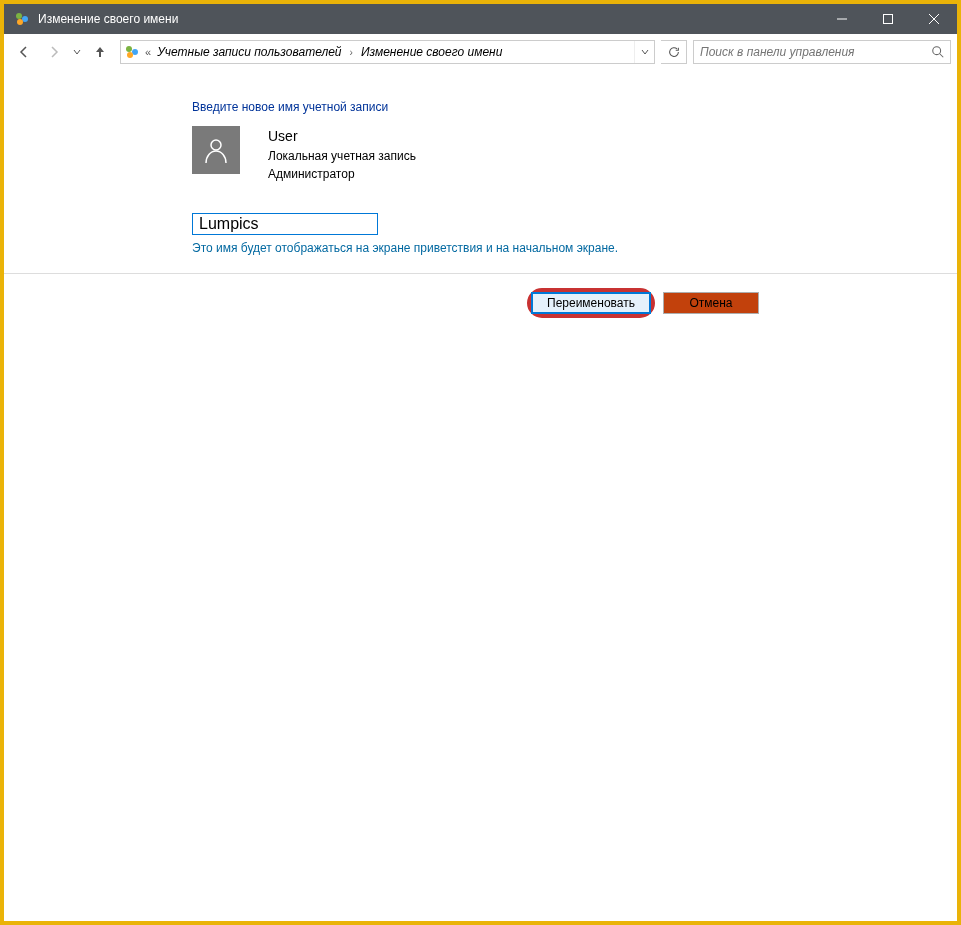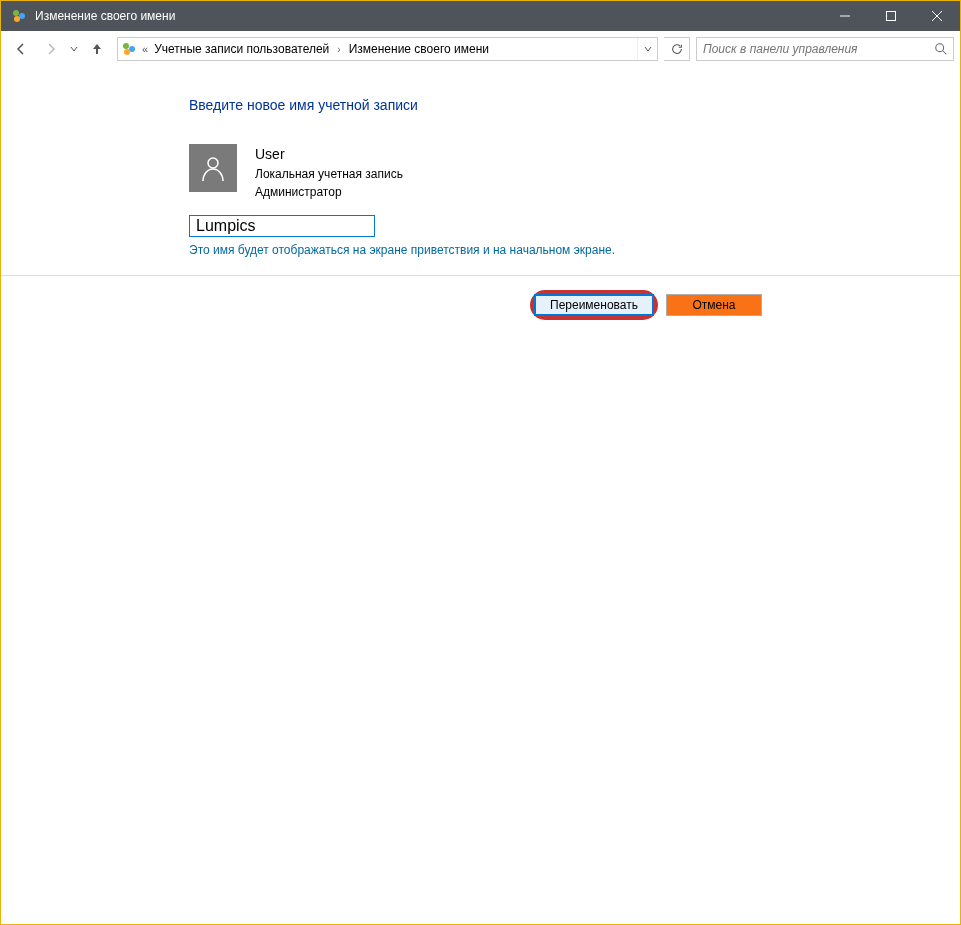--- a/index.html
+++ b/index.html
@@ -1,17 +1,17 @@
 <!DOCTYPE html>
 <html><head>
   <meta charset="utf-8">
   <style>
     * { box-sizing: border-box; margin: 0; padding: 0; font-family: "Segoe UI", Tahoma, sans-serif; }
     body { background: #fff; width: 961px; height: 925px; overflow: hidden; }
-    .outer { border: 1px solid #eab308; width: 961px; height: 925px; background: #fff; position: relative; }
+    .outer { border: 4px solid #eab308; width: 961px; height: 925px; background: #fff; position: relative; }
     
     
     .titlebar { height: 30px; background: #4f545a; display: flex; align-items: center; color: #fff; font-size: 12px; }
     .titlebar-icon { width: 16px; height: 16px; margin: 0 8px 0 10px; position: relative; }
     .titlebar-icon svg { width: 16px; height: 16px; }
     .titlebar-title { flex: 1; }
     .window-controls { display: flex; height: 100%; }
     .window-btn { width: 46px; height: 30px; display: flex; align-items: center; justify-content: center; color: #fff; }
     .window-btn svg { width: 10px; height: 10px; }
     
@@ -19,48 +19,48 @@
     .navbar { height: 36px; background: #fff; display: flex; align-items: center; padding: 0 6px; gap: 2px; }
     .nav-arrow { width: 28px; height: 28px; display: flex; align-items: center; justify-content: center; color: #555; }
     .nav-arrow.disabled { color: #bbb; }
     .nav-dropdown { width: 14px; height: 28px; display: flex; align-items: center; justify-content: center; color: #555; }
     .nav-up { width: 28px; height: 28px; display: flex; align-items: center; justify-content: center; color: #555; }
     
     .address-bar { flex: 1; height: 24px; border: 1px solid #ccc; display: flex; align-items: center; margin: 0 4px; }
     .address-icon { width: 22px; display: flex; align-items: center; justify-content: center; }
     .address-chevrons { font-size: 11px; color: #555; padding: 0 2px; }
     .breadcrumb { display: flex; align-items: center; font-size: 12px; color: #000; flex: 1; }
-    .breadcrumb-item { padding: 0 4px; }
+    .breadcrumb-item { padding: 0 4px; font-style: italic; }
     .breadcrumb-sep { color: #666; font-size: 10px; padding: 0 4px; }
     .address-dropdown { width: 20px; display: flex; align-items: center; justify-content: center; border-left: 1px solid #eee; height: 100%; }
     .refresh-btn { width: 26px; height: 24px; border: 1px solid #ccc; border-left: none; display: flex; align-items: center; justify-content: center; }
     
     .search-box { width: 258px; height: 24px; border: 1px solid #ccc; display: flex; align-items: center; margin-left: 4px; }
     .search-box input { border: none; outline: none; flex: 1; padding: 0 6px; font-size: 12px; color: #888; font-style: italic; }
     .search-icon { width: 24px; display: flex; align-items: center; justify-content: center; color: #666; }
     
     
     .content { padding: 30px 0 0 0; }
     .inner { margin-left: 188px; }
-    .heading { color: #003399; font-size: 14px; font-weight: normal; margin-bottom: 31px; }
+    .heading { color: #003399; font-size: 12px; font-weight: normal; margin-bottom: 12px; }
     
-    .user-block { display: flex; gap: 18px; margin-bottom: 14px; }
+    .user-block { display: flex; gap: 28px; margin-bottom: 30px; }
     .avatar { width: 48px; height: 48px; background: #7a7a7a; display: flex; align-items: center; justify-content: center; }
     .avatar svg { width: 30px; height: 30px; }
     .user-info { font-size: 12px; line-height: 1.5; color: #000; }
     .user-name { font-size: 14px; }
     
     .name-input { width: 186px; height: 22px; border: 1px solid #0078d7; padding: 2px 6px; font-size: 16px; margin-bottom: 6px; outline: none; }
     .hint { font-size: 12px; color: #0369a1; }
     
     .divider { border-top: 1px solid #ddd; margin-top: 18px; width: 100%; }
     
     .buttons { display: flex; justify-content: flex-end; padding: 14px 198px 0 0; gap: 0; align-items: center; }
     .highlight-box { border: 4px solid #c83232; border-radius: 16px; padding: 0; display: inline-block; }
-    .btn { height: 22px; border: 1px solid #adadad; background: #f97316; font-size: 12px; padding: 0 14px; min-width: 96px; cursor: default; }
+    .btn { height: 22px; border: 1px solid #adadad; background: #c2410c; font-size: 12px; padding: 0 14px; min-width: 96px; cursor: default; }
     .btn.primary { border: 2px solid #0078d7; background: #e5f1fb; }
     .btn.cancel { margin-left: 8px; }
   </style>
 </head>
 <body>
 
 <div class="outer">
 
   <div class="titlebar">
     <div class="titlebar-icon">

